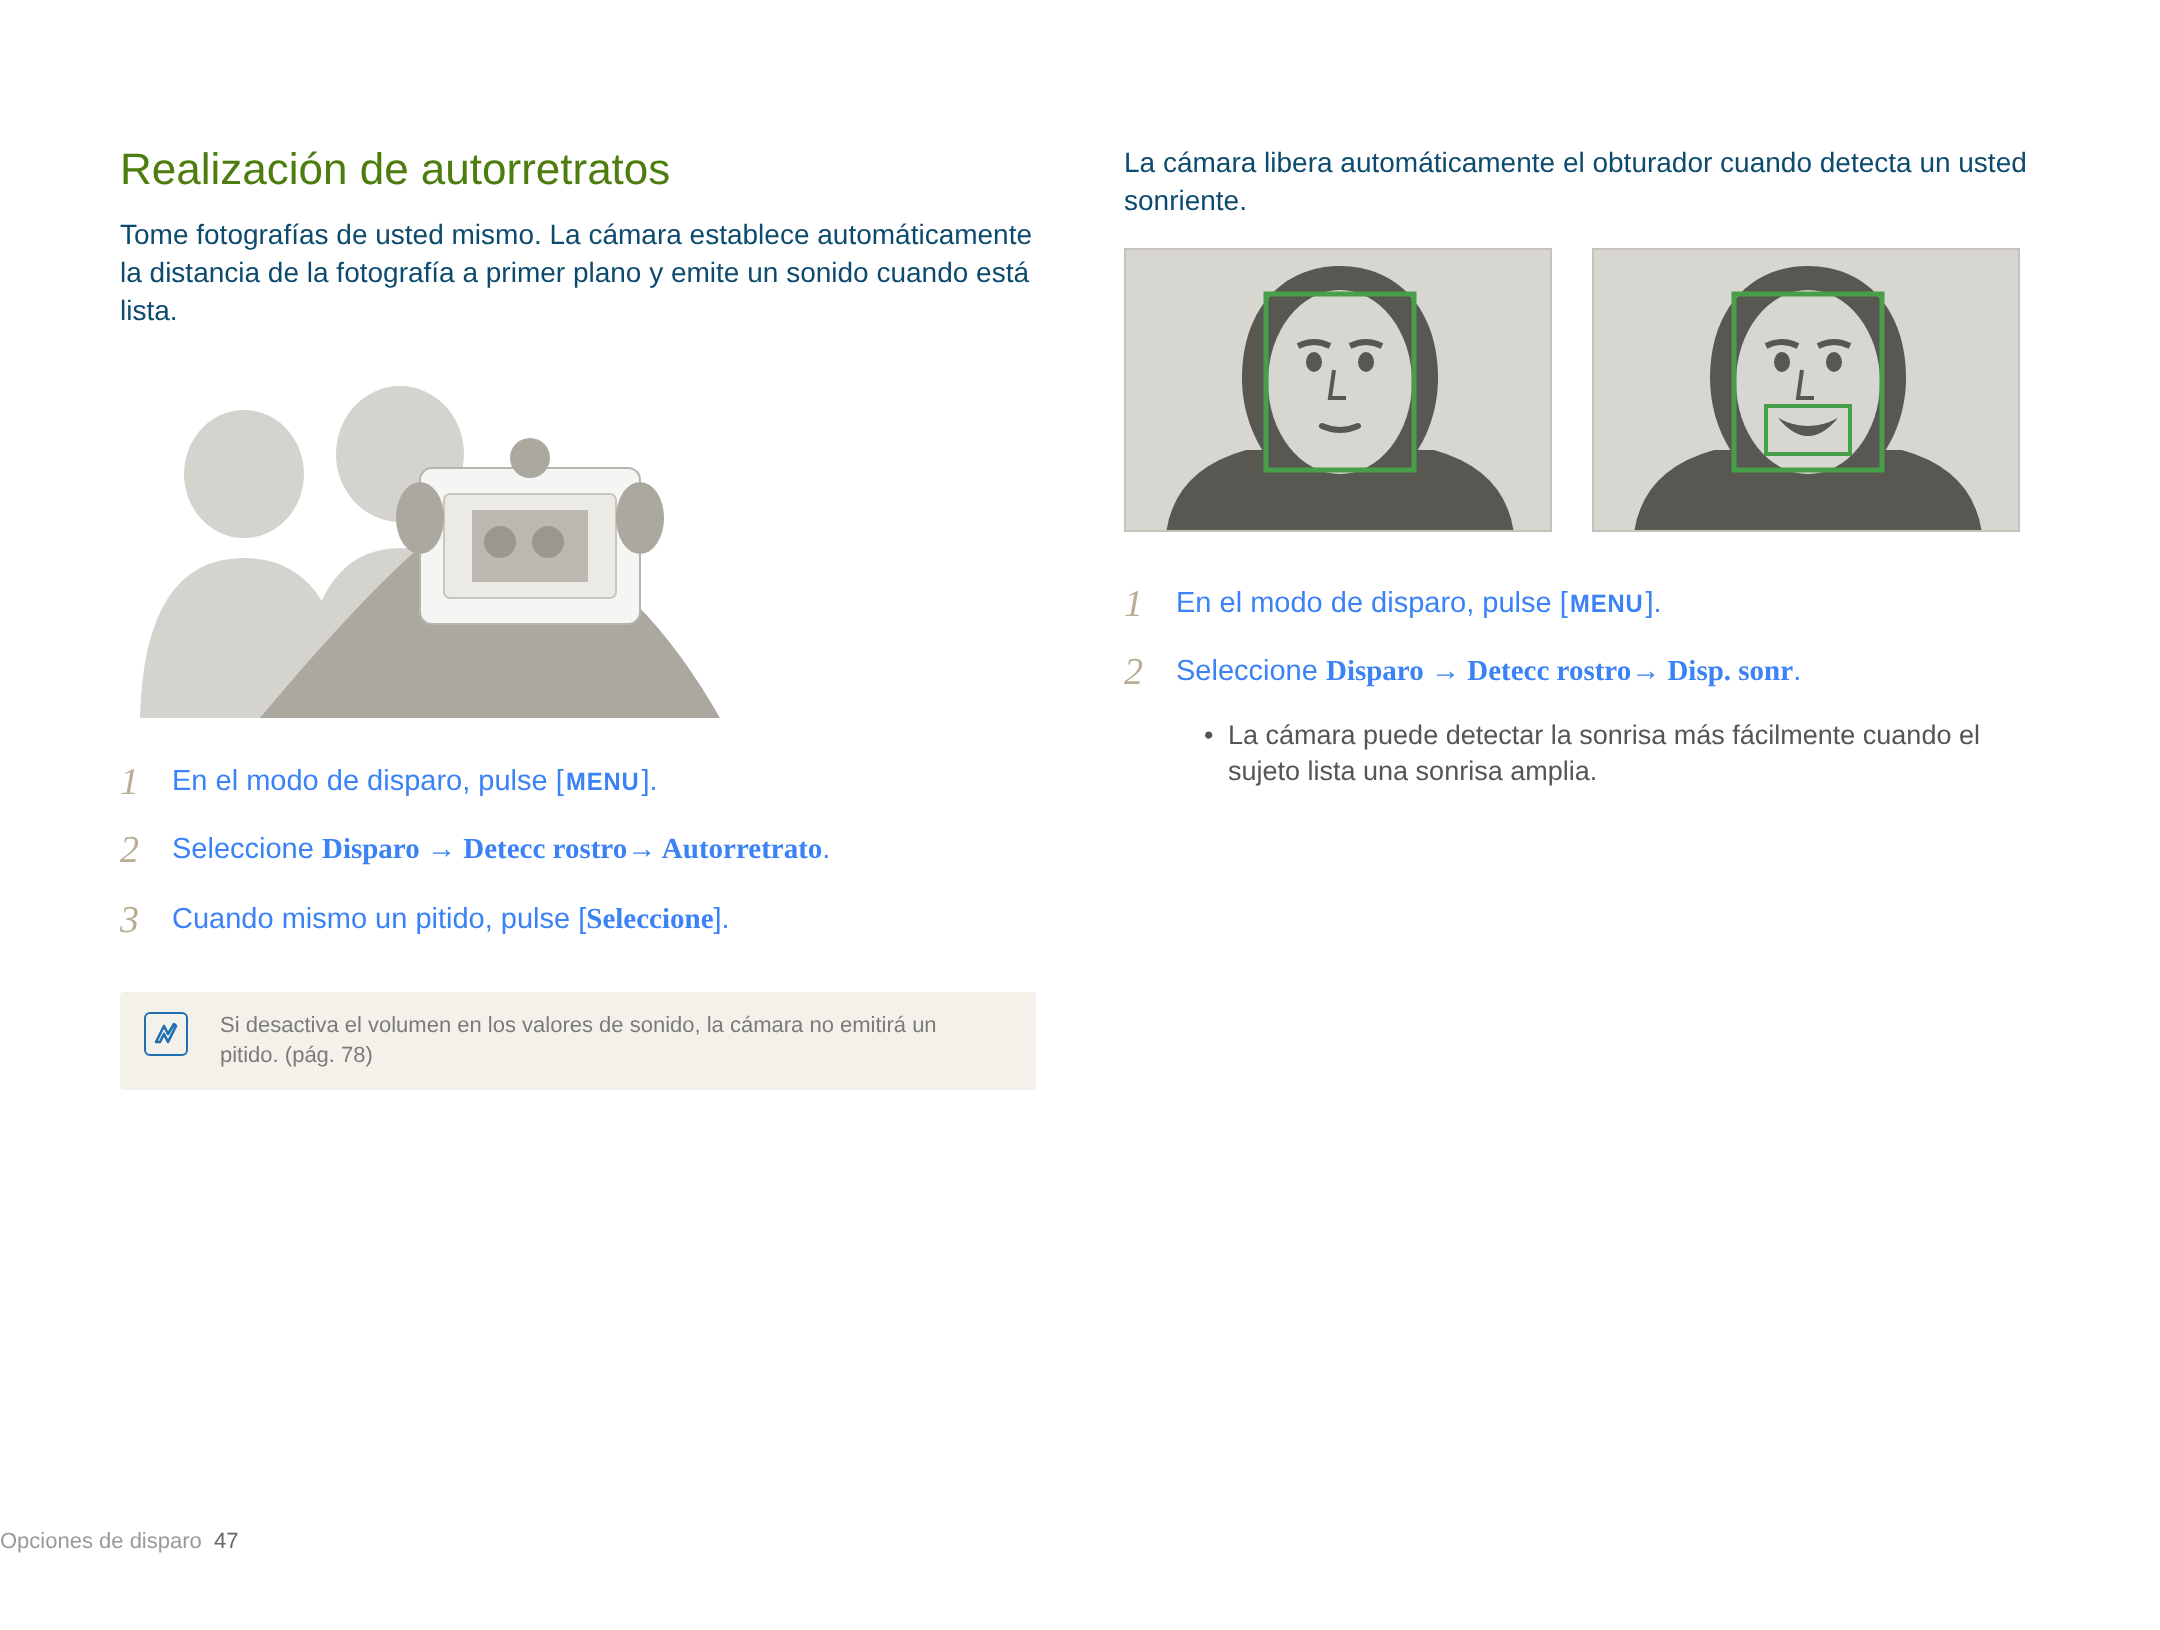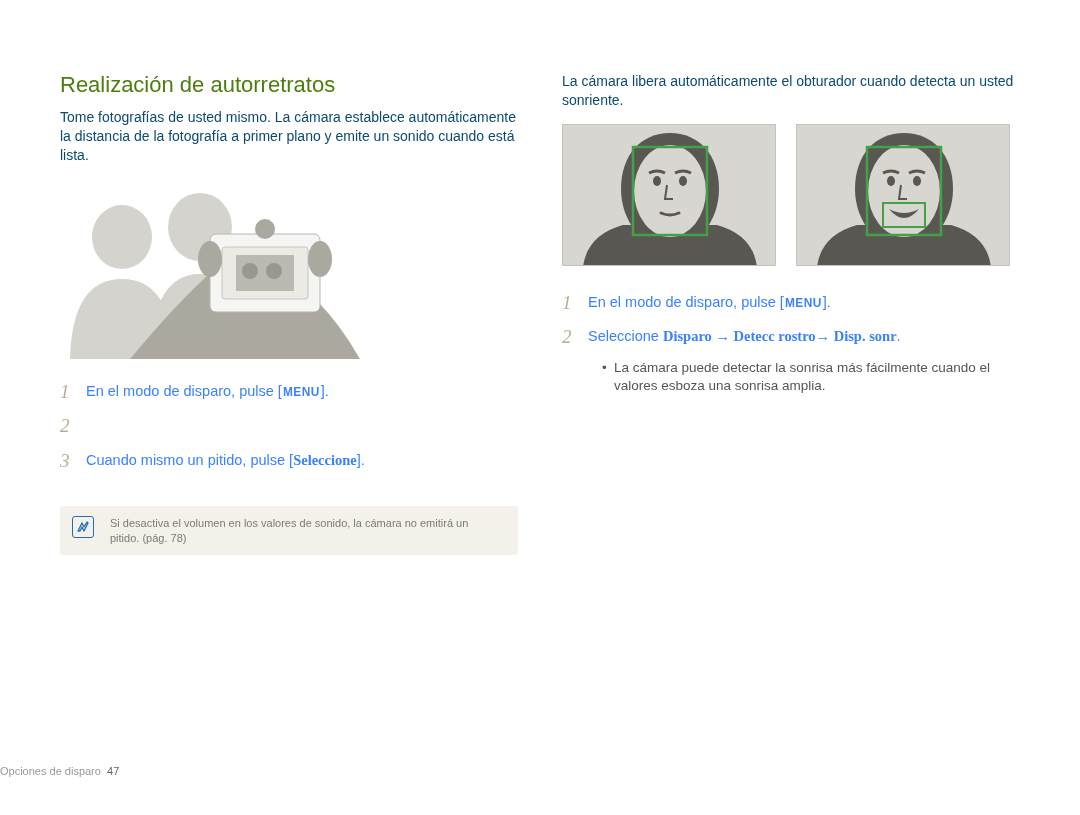--- a/index.html
+++ b/index.html
@@ -103,21 +103,21 @@
       top: 0;
     }
     .note-box {
       background: #f4f1eb;
       border-radius: 2px;
       padding: 10px 28px 10px 50px;
       font-size: 11px;
       color: #7a7a76;
       line-height: 1.3;
       position: relative;
-      margin-top: 32px;
+      margin-top: 22px;
     }
     .note-icon {
       position: absolute;
       left: 12px;
       top: 10px;
       width: 22px;
       height: 22px;
       border: 1.5px solid #1f6fb2;
       border-radius: 3px;
       display: flex;
@@ -178,20 +178,23 @@
 
       <ol class="steps">
         <li class="step">
           <span class="step-num">1</span>
           <span class="step-text">
             <span>En el modo de disparo, pulse [</span><span class="menu-label">MENU</span><span>].</span>
           </span>
         </li>
         <li class="step">
           <span class="step-num">2</span>
+          <span class="step-text">
+            <span>Seleccione </span><span class="bold">Disparo → Detecc rostro→ Autorretrato</span><span>.</span>
+          </span>
         </li>
         <li class="step">
           <span class="step-num">3</span>
           <span class="step-text">
             <span>Cuando mismo un pitido, pulse [</span><span class="bold">Seleccione</span><span>].</span>
           </span>
         </li>
       </ol>
 
       <div class="note-box">
@@ -258,20 +261,20 @@
             <span>En el modo de disparo, pulse [</span><span class="menu-label">MENU</span><span>].</span>
           </span>
         </li>
         <li class="step">
           <span class="step-num">2</span>
           <span class="step-text">
             <span>Seleccione </span><span class="bold">Disparo → Detecc rostro→ Disp. sonr</span><span>.</span>
           </span>
         </li>
       </ol>
-      <div class="sub-bullet">La cámara puede detectar la sonrisa más fácilmente cuando el valores esboza una sonrisa amplia.</div>
+      <div class="sub-bullet">La cámara puede detectar la sonrisa más fácilmente cuando el sujeto lista una sonrisa amplia.</div>
     </div>
   </div>
 </div>
 
 <div class="footer">
   <span>Opciones de disparo</span>&nbsp;&nbsp;<span class="pnum">47</span>
 </div>
 
 </body></html>

